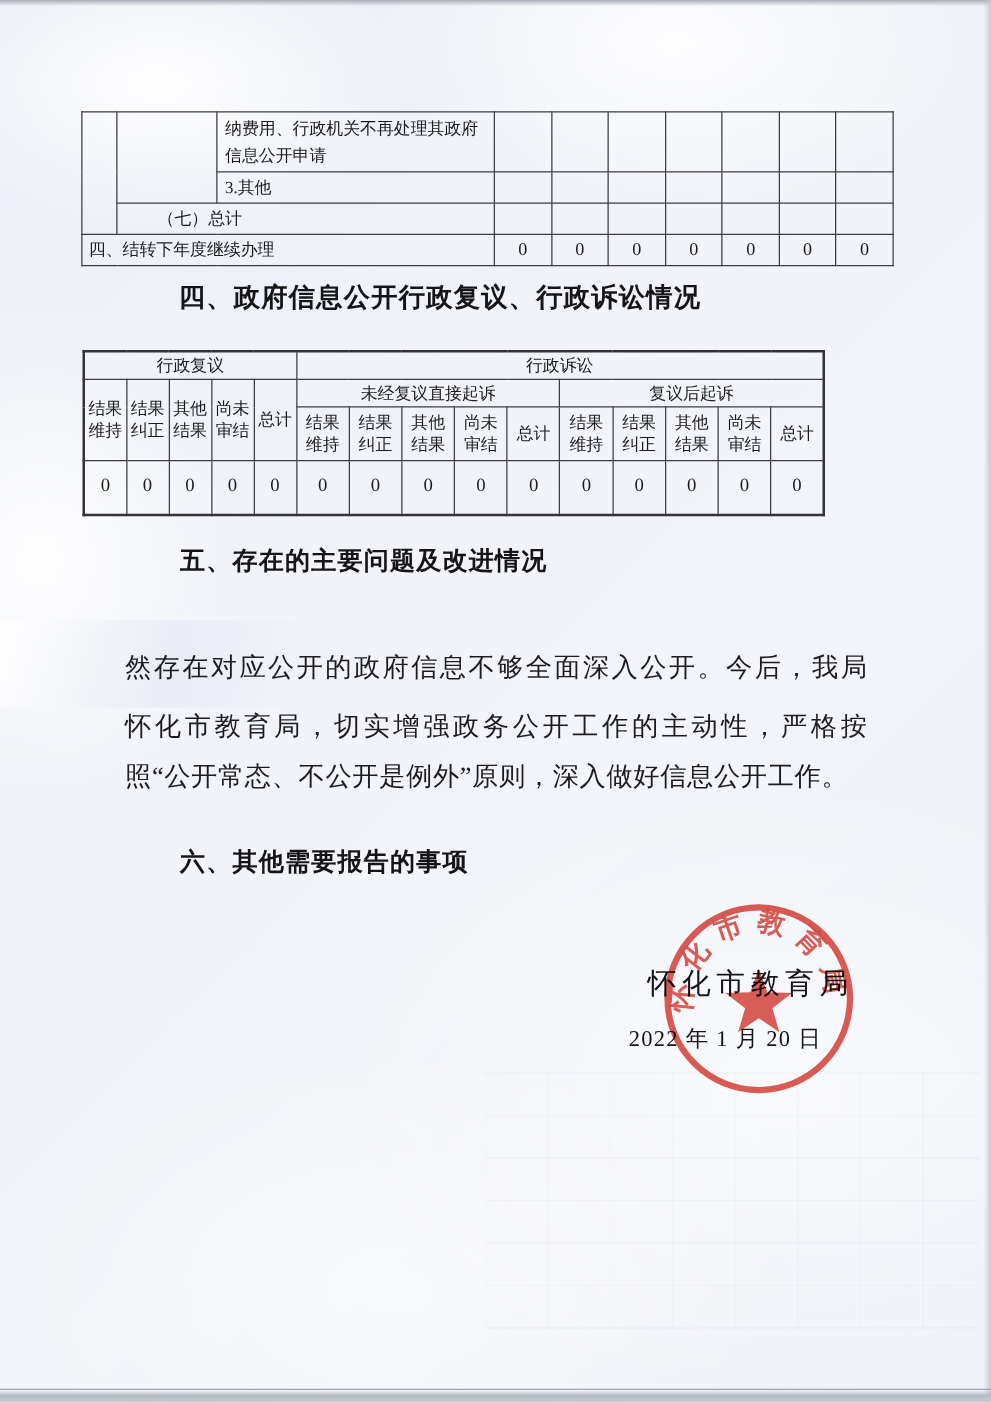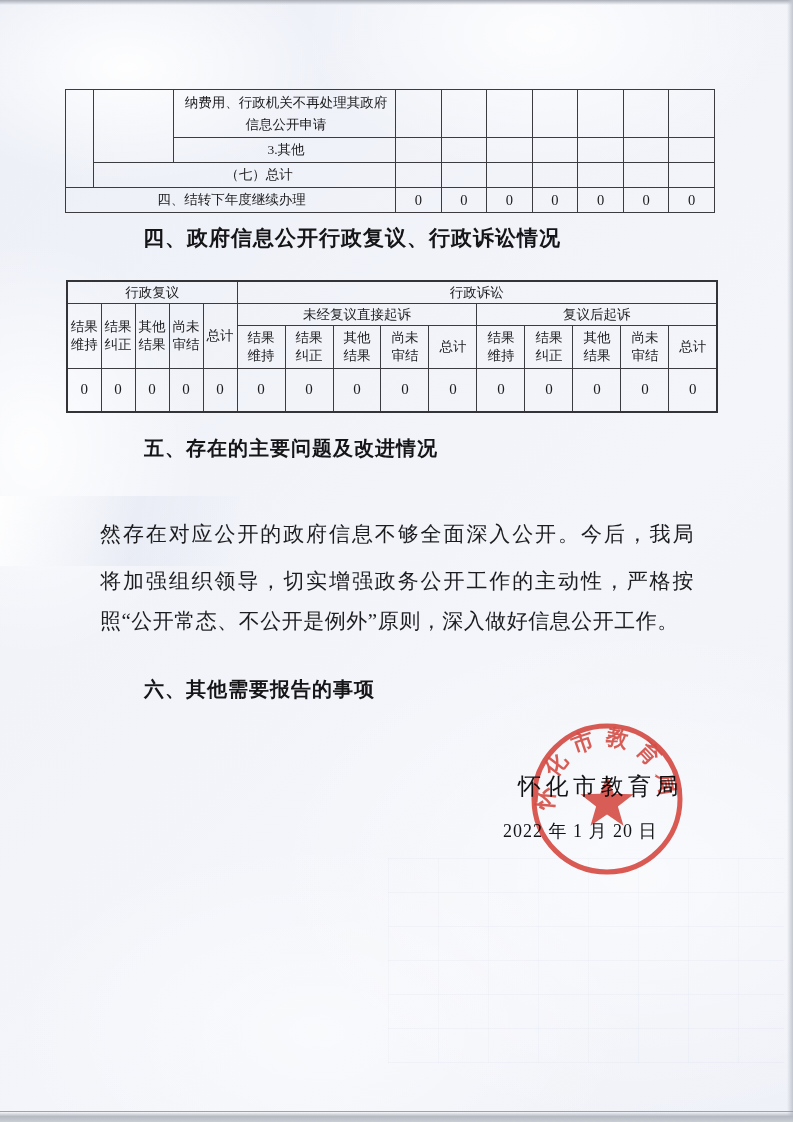--- a/index.html
+++ b/index.html
@@ -27,25 +27,25 @@
       repeating-linear-gradient(to bottom, rgba(128,142,198,.10) 0 1px, rgba(0,0,0,0) 1px 34px),
       repeating-linear-gradient(to right, rgba(128,142,198,.07) 0 1px, rgba(0,0,0,0) 1px 50px);}
   .crease{position:absolute;left:0;top:496px;width:240px;height:70px;pointer-events:none;
     background:linear-gradient(100deg, rgba(255,255,255,.8), rgba(214,220,236,.35) 55%, rgba(255,255,255,0));}
 
   
   table{border-collapse:collapse;table-layout:fixed;}
   td{border:1px solid #3c3c40;padding:0;overflow:hidden;vertical-align:middle;
      font-size:13.5px;line-height:21px;}
   .t1{position:absolute;left:65px;top:89px;width:650px;}
-  .t1 td.lbl{text-align:center;padding:1px 3px 1px 6px;line-height:22px;}
+  .t1 td.lbl{text-align:left;padding:1px 3px 1px 6px;line-height:22px;}
   .t1 .r3 td.lbl{padding-left:32px;}
   .t1 .r4 td.lbl{padding-left:5px;}
   .t1 td.num{text-align:center;font-size:14.5px;}
-  .t2{position:absolute;left:66px;top:280px;width:652px;border:2px solid #333338;}
+  .t2{position:absolute;left:66px;top:280px;width:594px;border:2px solid #333338;}
   .t2 td{text-align:center;}
   .t2 td.leaf{white-space:pre-line;line-height:18px;}
   .t2 td.num{font-size:15px;}
 
   
   .h-sec{position:absolute;font-family:"Liberation Sans","DejaVu Sans",sans-serif;
     font-weight:bold;color:#151517;letter-spacing:1px;white-space:nowrap;}
   #h4{left:143px;top:224px;font-size:21px;}
   #h5{left:144px;top:435px;font-size:20px;}
   #h6{left:144px;top:648px;font-size:20px;margin-top:28px;}
@@ -202,21 +202,21 @@
       <td class="num">0</td>
       <td class="num">0</td>
       <td class="num">0</td>
     </tr>
   </tbody>
     </table>
 
   <div class="h-sec" id="h5">五、存在的主要问题及改进情况</div>
 
   <div class="pline" id="p2">然存在对应公开的政府信息不够全面深入公开。今后，我局</div>
-  <div class="pline" id="p3">将加强组织领导，切实增强政务公开工作的主动性，严格按</div>
+  <div class="pline" id="p3">怀化市教育局，切实增强政务公开工作的主动性，严格按</div>
   <div class="pline" id="p4">照“公开常态、不公开是例外”原则，深入做好信息公开工作。</div>
 
   <div class="h-sec" id="h6">六、其他需要报告的事项</div>
 
   <div class="sig" id="sig-org">怀化市教育局</div>
   <div class="sig" id="sig-date">2022 年 1 月 20 日</div>
 
   <svg class="seal" viewBox="0 0 160 160">
     <defs>
       <path id="sealArc" d="M 29.3 98.5 A 54 54 0 1 1 130.7 98.5" fill="none"></path>

